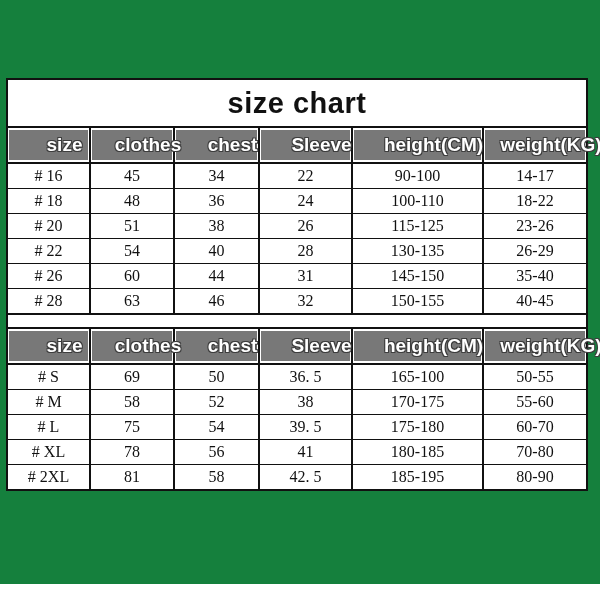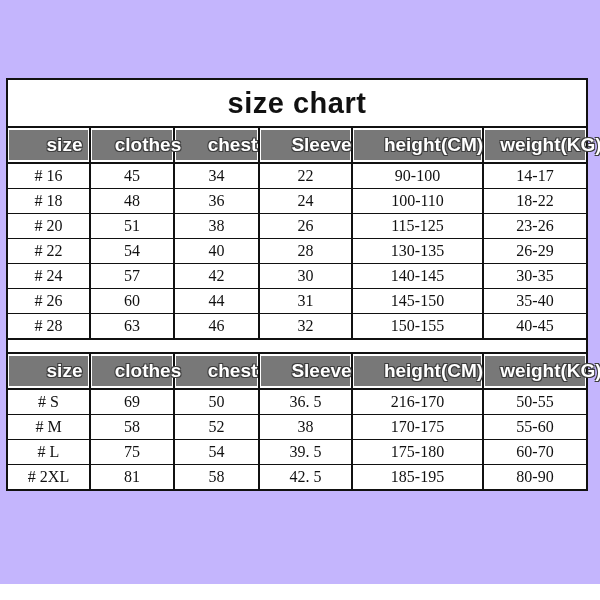--- a/index.html
+++ b/index.html
@@ -11,21 +11,21 @@
     height: 600px;
     background: #ffffff;
     font-family: "Liberation Serif", serif;
     overflow: hidden;
   }
 
   .page {
     position: relative;
     width: 600px;
     height: 584px;
-    background: #c4b5fd;
+    background: #15803d;
   }
 
   .chart-wrap {
     position: absolute;
     left: 6px;
     top: 78px;
     width: 582px;
     border: 2px solid #111111;
     box-sizing: border-box;
     background: #ffffff;
@@ -205,28 +205,20 @@
         </tr>
         <tr>
           <td>#  22</td>
           <td>54</td>
           <td>40</td>
           <td>28</td>
           <td>130-135</td>
           <td>26-29</td>
         </tr>
         <tr>
-          <td>#  24</td>
-          <td>57</td>
-          <td>42</td>
-          <td>30</td>
-          <td>140-145</td>
-          <td>30-35</td>
-        </tr>
-        <tr>
           <td>#  26</td>
           <td>60</td>
           <td>44</td>
           <td>31</td>
           <td>145-150</td>
           <td>35-40</td>
         </tr>
         <tr>
           <td>#  28</td>
           <td>63</td>
@@ -282,40 +274,48 @@
               </div>
           </th>
         </tr>
       </thead>
       <tbody>
         <tr>
           <td>#  S</td>
           <td>69</td>
           <td>50</td>
           <td>36. 5</td>
-          <td>216-170</td>
+          <td>165-100</td>
           <td>50-55</td>
         </tr>
         <tr>
           <td>#  M</td>
           <td>58</td>
           <td>52</td>
           <td>38</td>
           <td>170-175</td>
           <td>55-60</td>
         </tr>
         <tr>
           <td>#  L</td>
           <td>75</td>
           <td>54</td>
           <td>39. 5</td>
           <td>175-180</td>
           <td>60-70</td>
         </tr>
         <tr>
+          <td>#  XL</td>
+          <td>78</td>
+          <td>56</td>
+          <td>41</td>
+          <td>180-185</td>
+          <td>70-80</td>
+        </tr>
+        <tr>
           <td>#  2XL</td>
           <td>81</td>
           <td>58</td>
           <td>42. 5</td>
           <td>185-195</td>
           <td>80-90</td>
         </tr>
       </tbody>
     </table>
 

